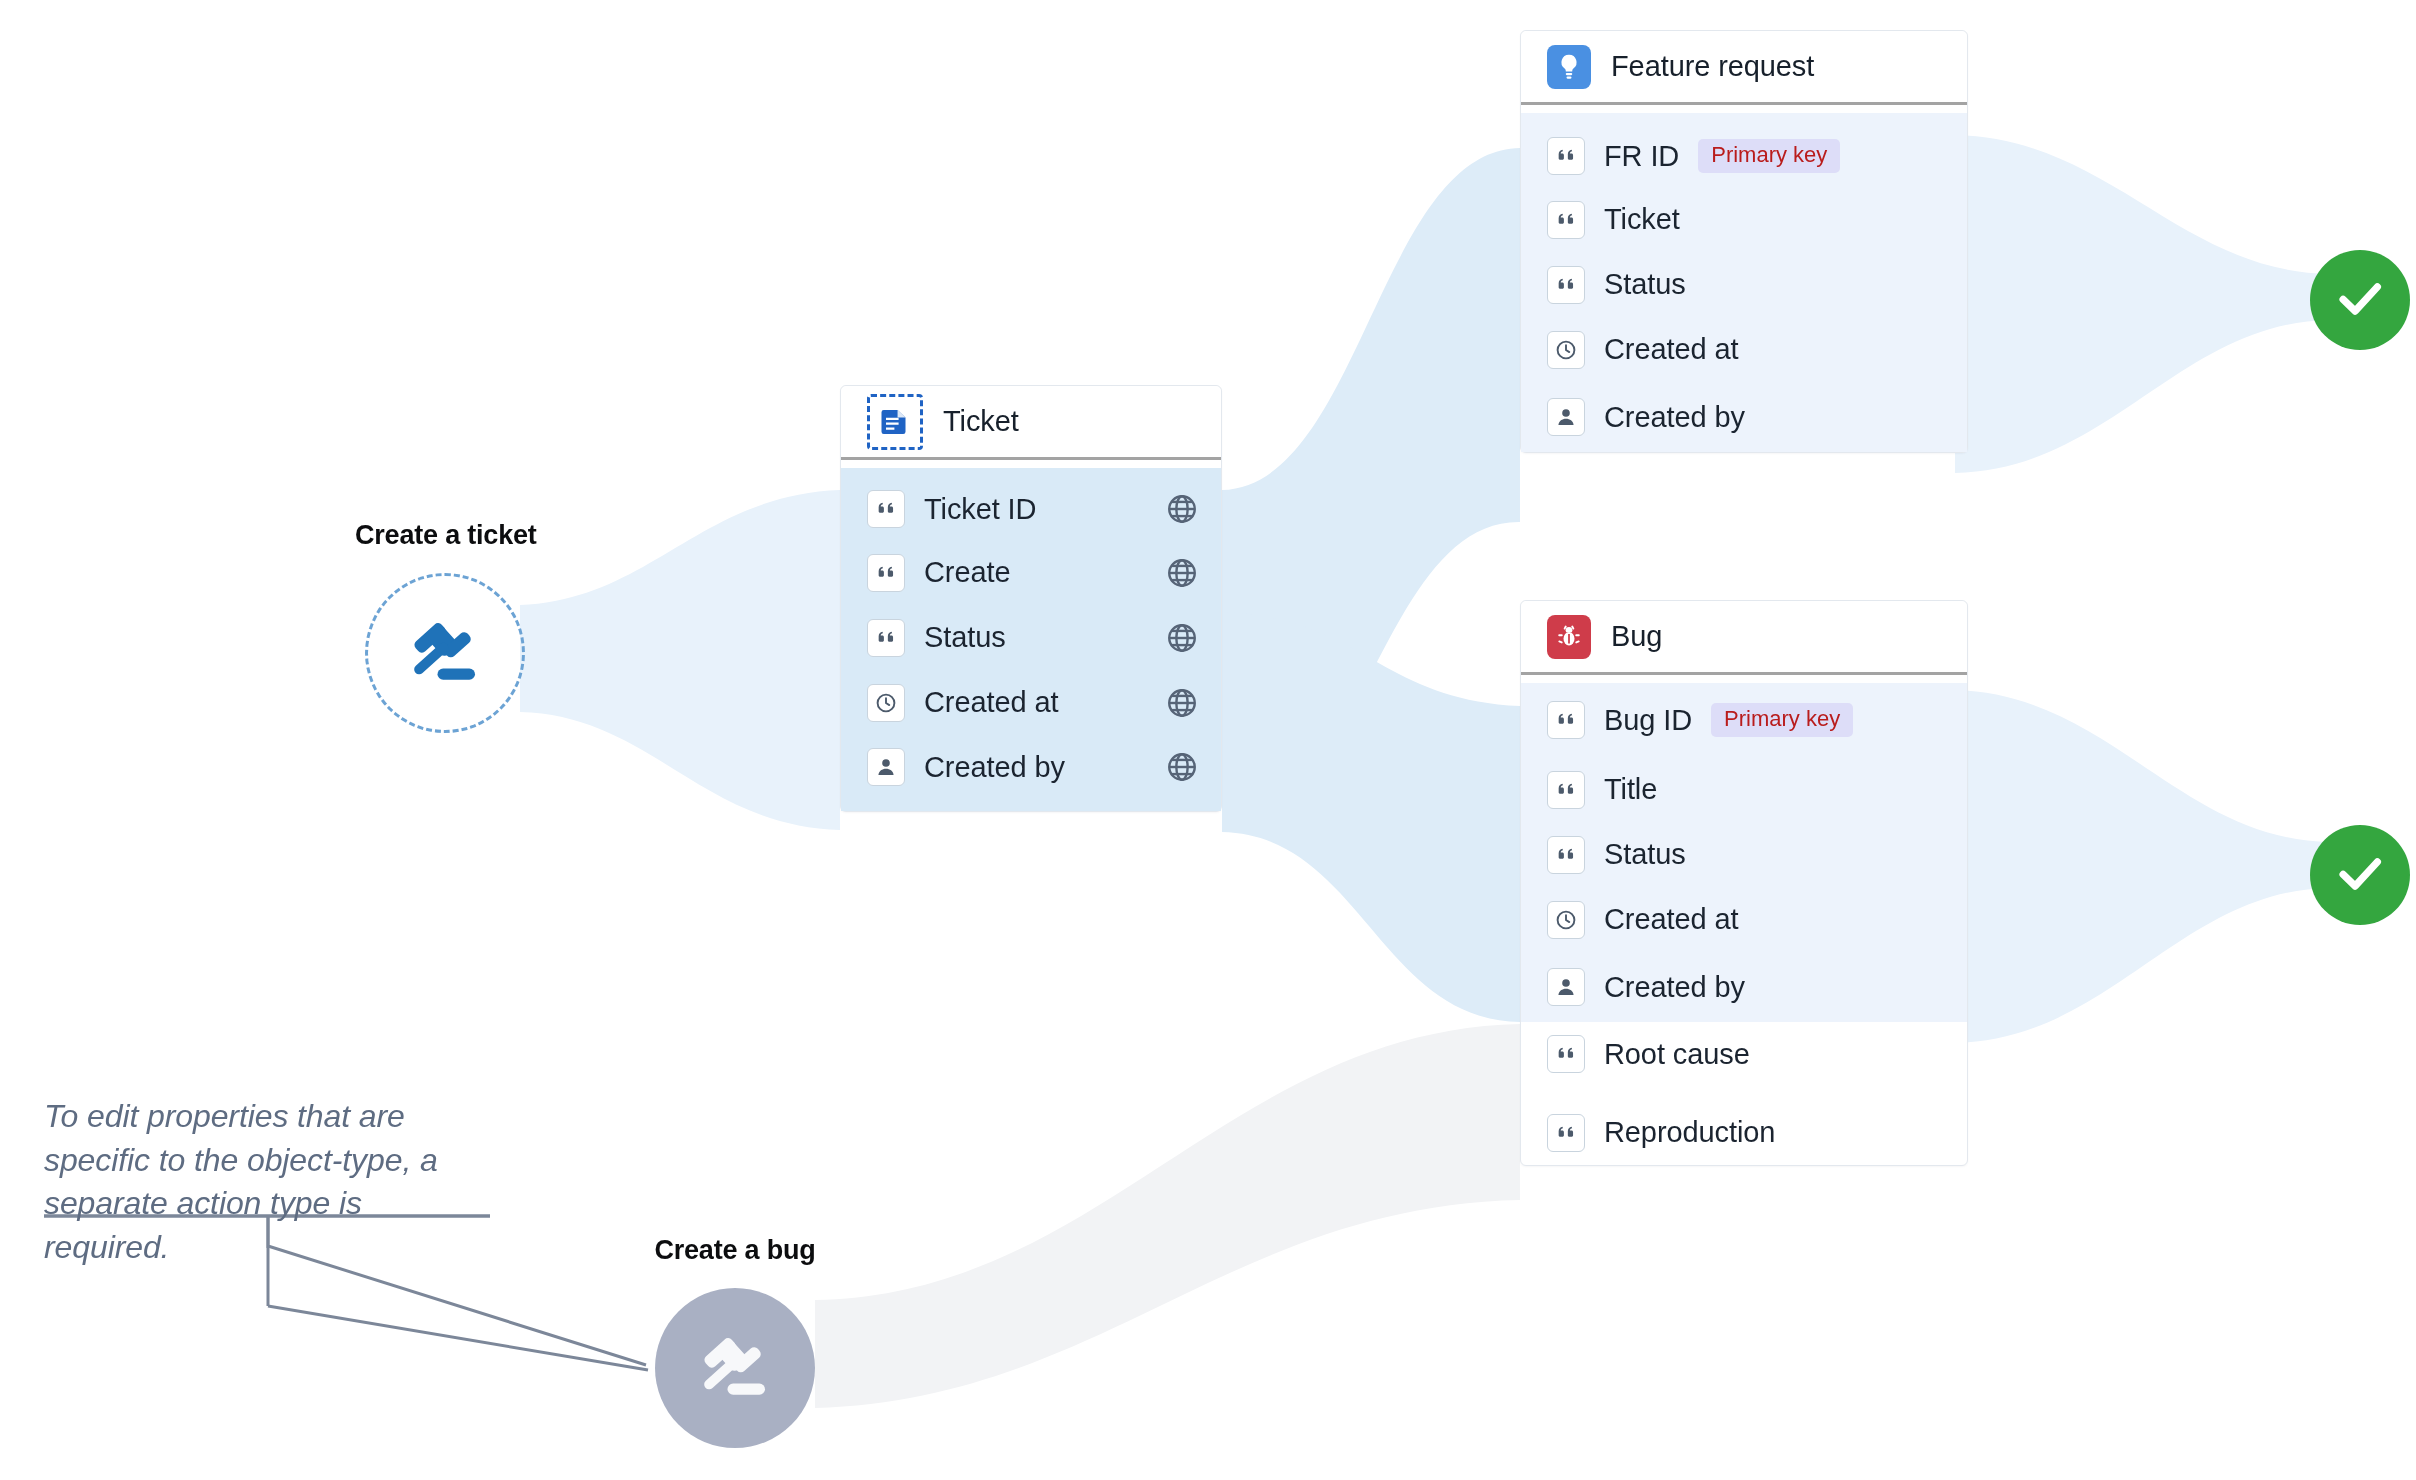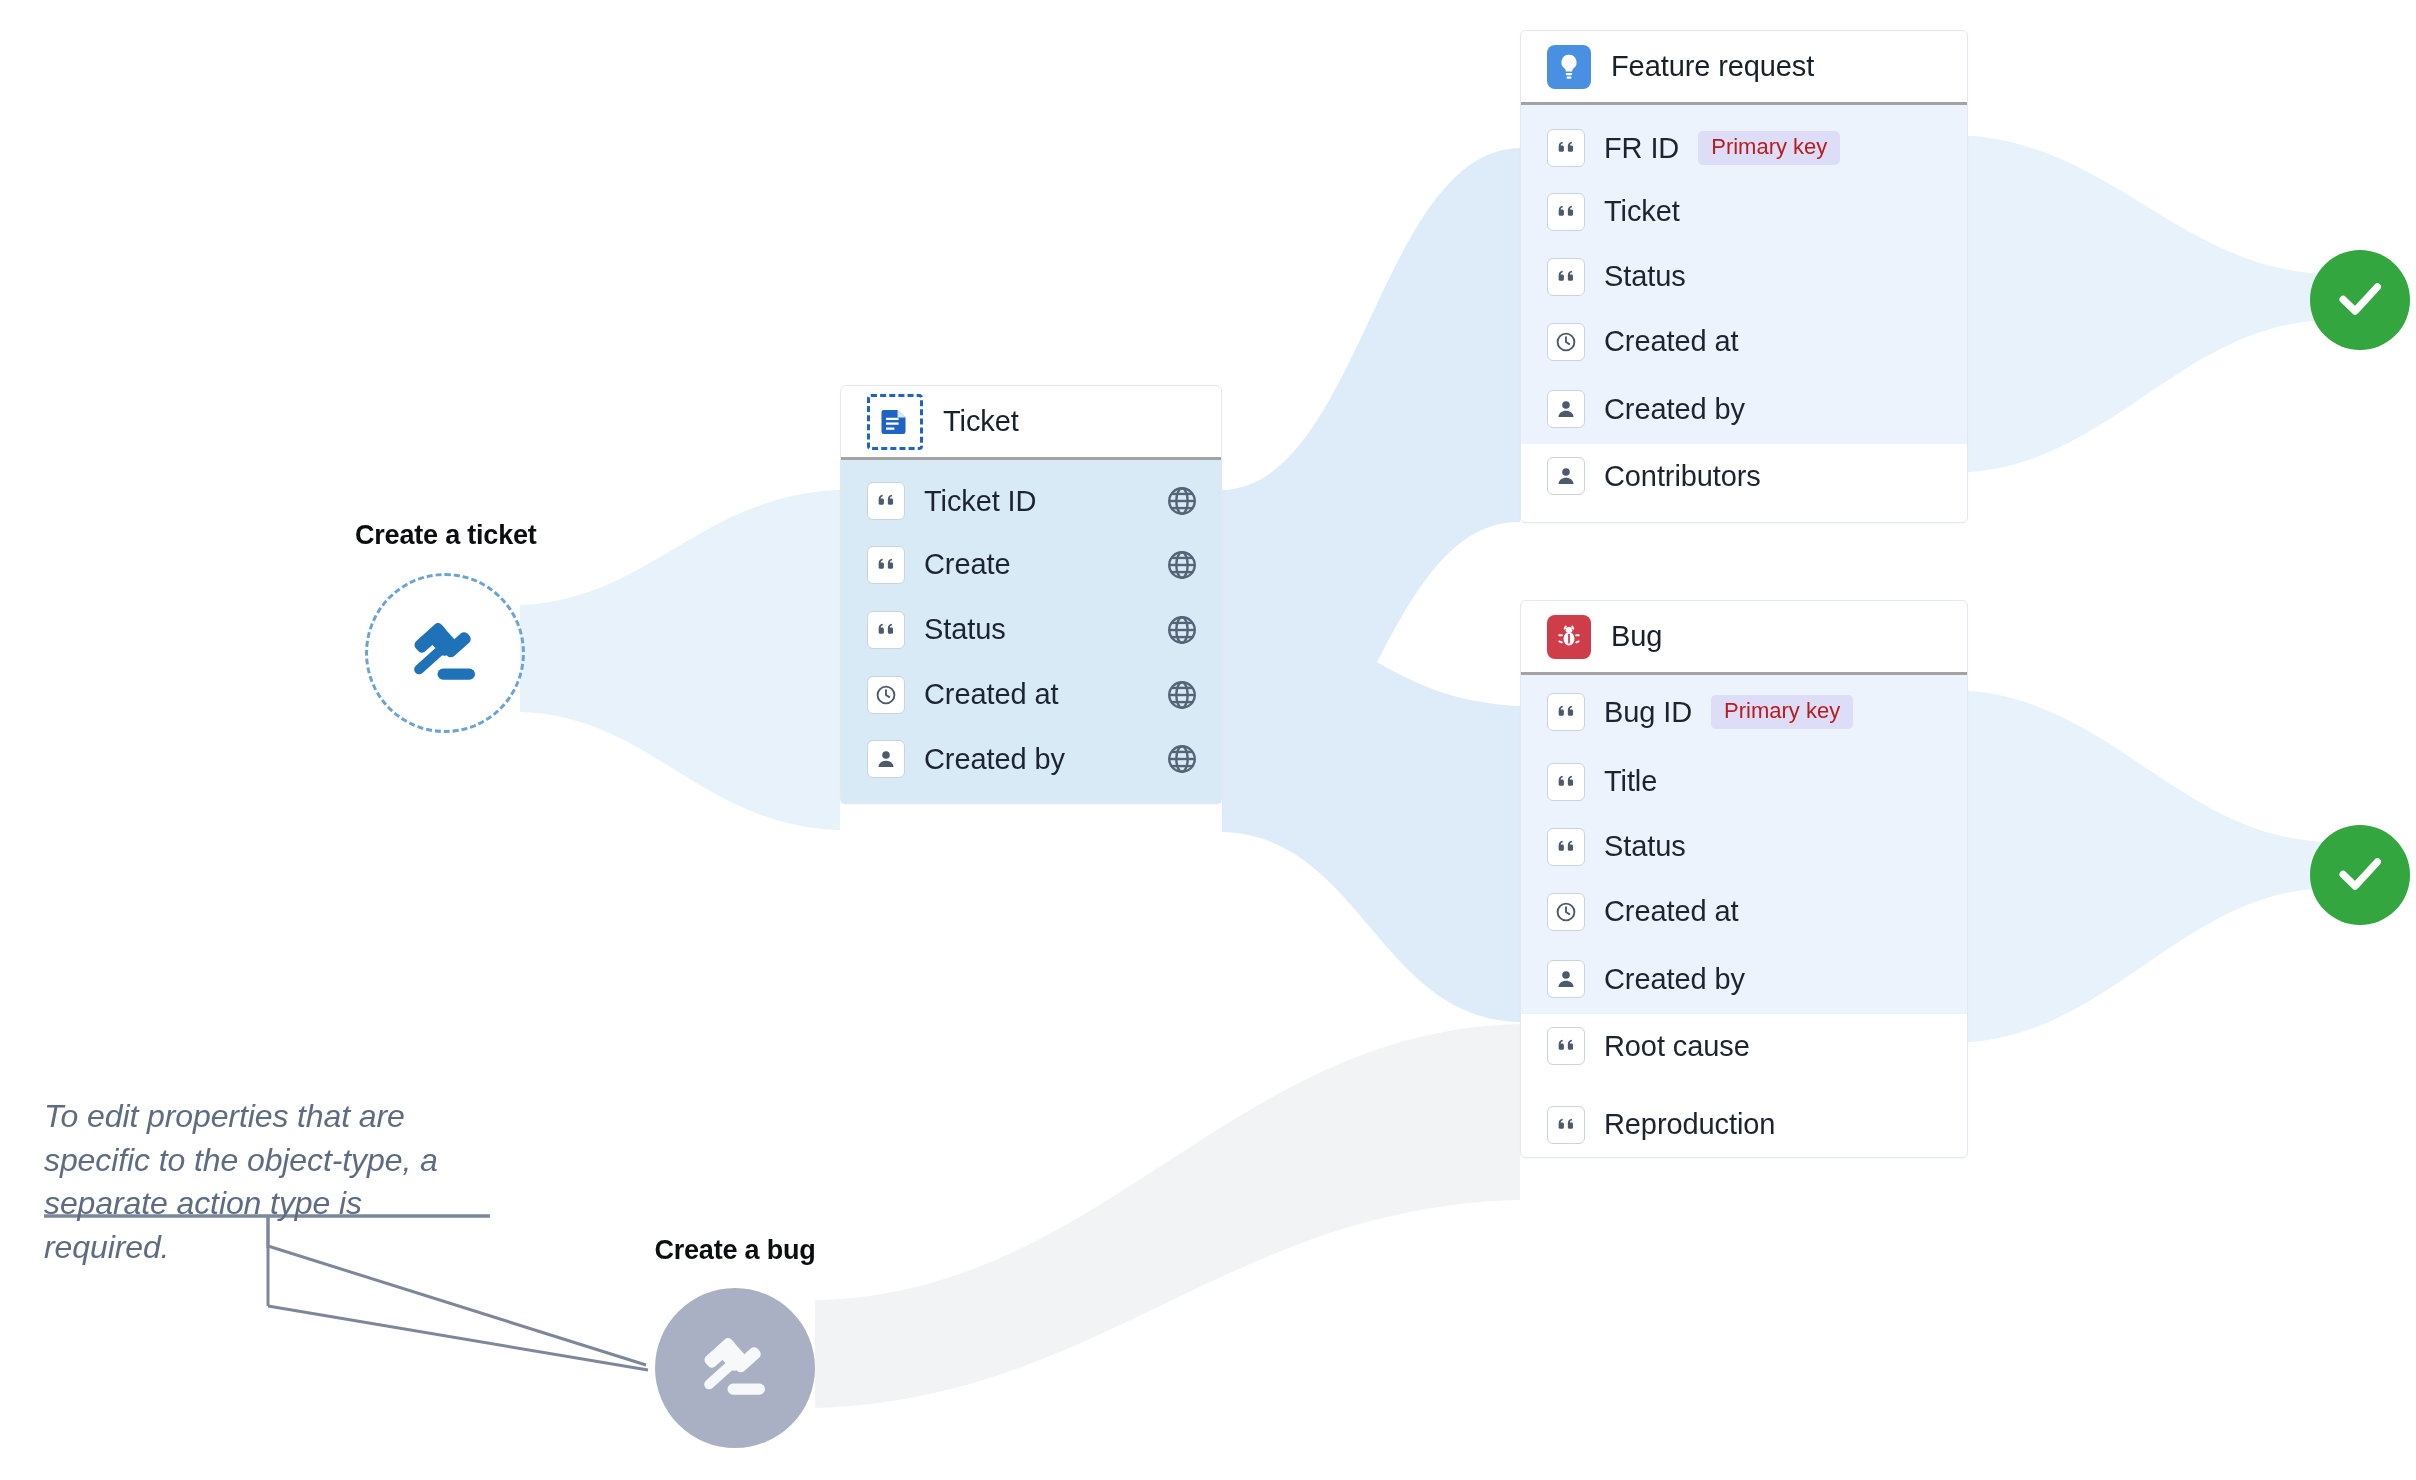--- a/index.html
+++ b/index.html
@@ -52,20 +52,21 @@
   }
   .card-title {
     font-size: 29px;
     color: #17202b;
     margin-left: 20px;
     letter-spacing: -0.1px;
     white-space: nowrap;
   }
   .card-body {
     padding: 12px 0 14px 0;
+    margin-top: 8px;
   }
   .prop-row {
     display: flex;
     align-items: center;
     height: 65px;
     padding-left: 26px;
     padding-right: 22px;
     box-sizing: border-box;
     position: relative;
   }
@@ -450,29 +451,20 @@
       <div class="prop-row hl-soft" style="height:70px;">
         <span class="chip">
           <svg width="24" height="24" viewBox="0 0 24 24">
               <circle cx="12" cy="8" r="3.8" fill="#4c5a6b"></circle>
               <path fill="#4c5a6b" d="M4.4 20c.5-4.1 3.7-6.3 7.6-6.3s7.1 2.2 7.6 6.3z"></path>
             </svg>
         </span>
         <span class="prop-label">Created by</span>
       </div>
 
-      <div class="prop-row" style="height:78px;padding-bottom:14px;">
-        <span class="chip">
-          <svg width="24" height="24" viewBox="0 0 24 24">
-              <circle cx="12" cy="8" r="3.8" fill="#4c5a6b"></circle>
-              <path fill="#4c5a6b" d="M4.4 20c.5-4.1 3.7-6.3 7.6-6.3s7.1 2.2 7.6 6.3z"></path>
-            </svg>
-        </span>
-        <span class="prop-label">Contributors</span>
-      </div>
 
     </div>
   </div>
 
   <div class="card" style="left:1520px; top:600px; width:448px;">
     <div class="card-header">
       <span class="type-square red">
         <svg width="30" height="30" viewBox="0 0 24 24">
           <g fill="#ffffff">
             <ellipse cx="12" cy="13.4" rx="4.4" ry="5.4"></ellipse>

